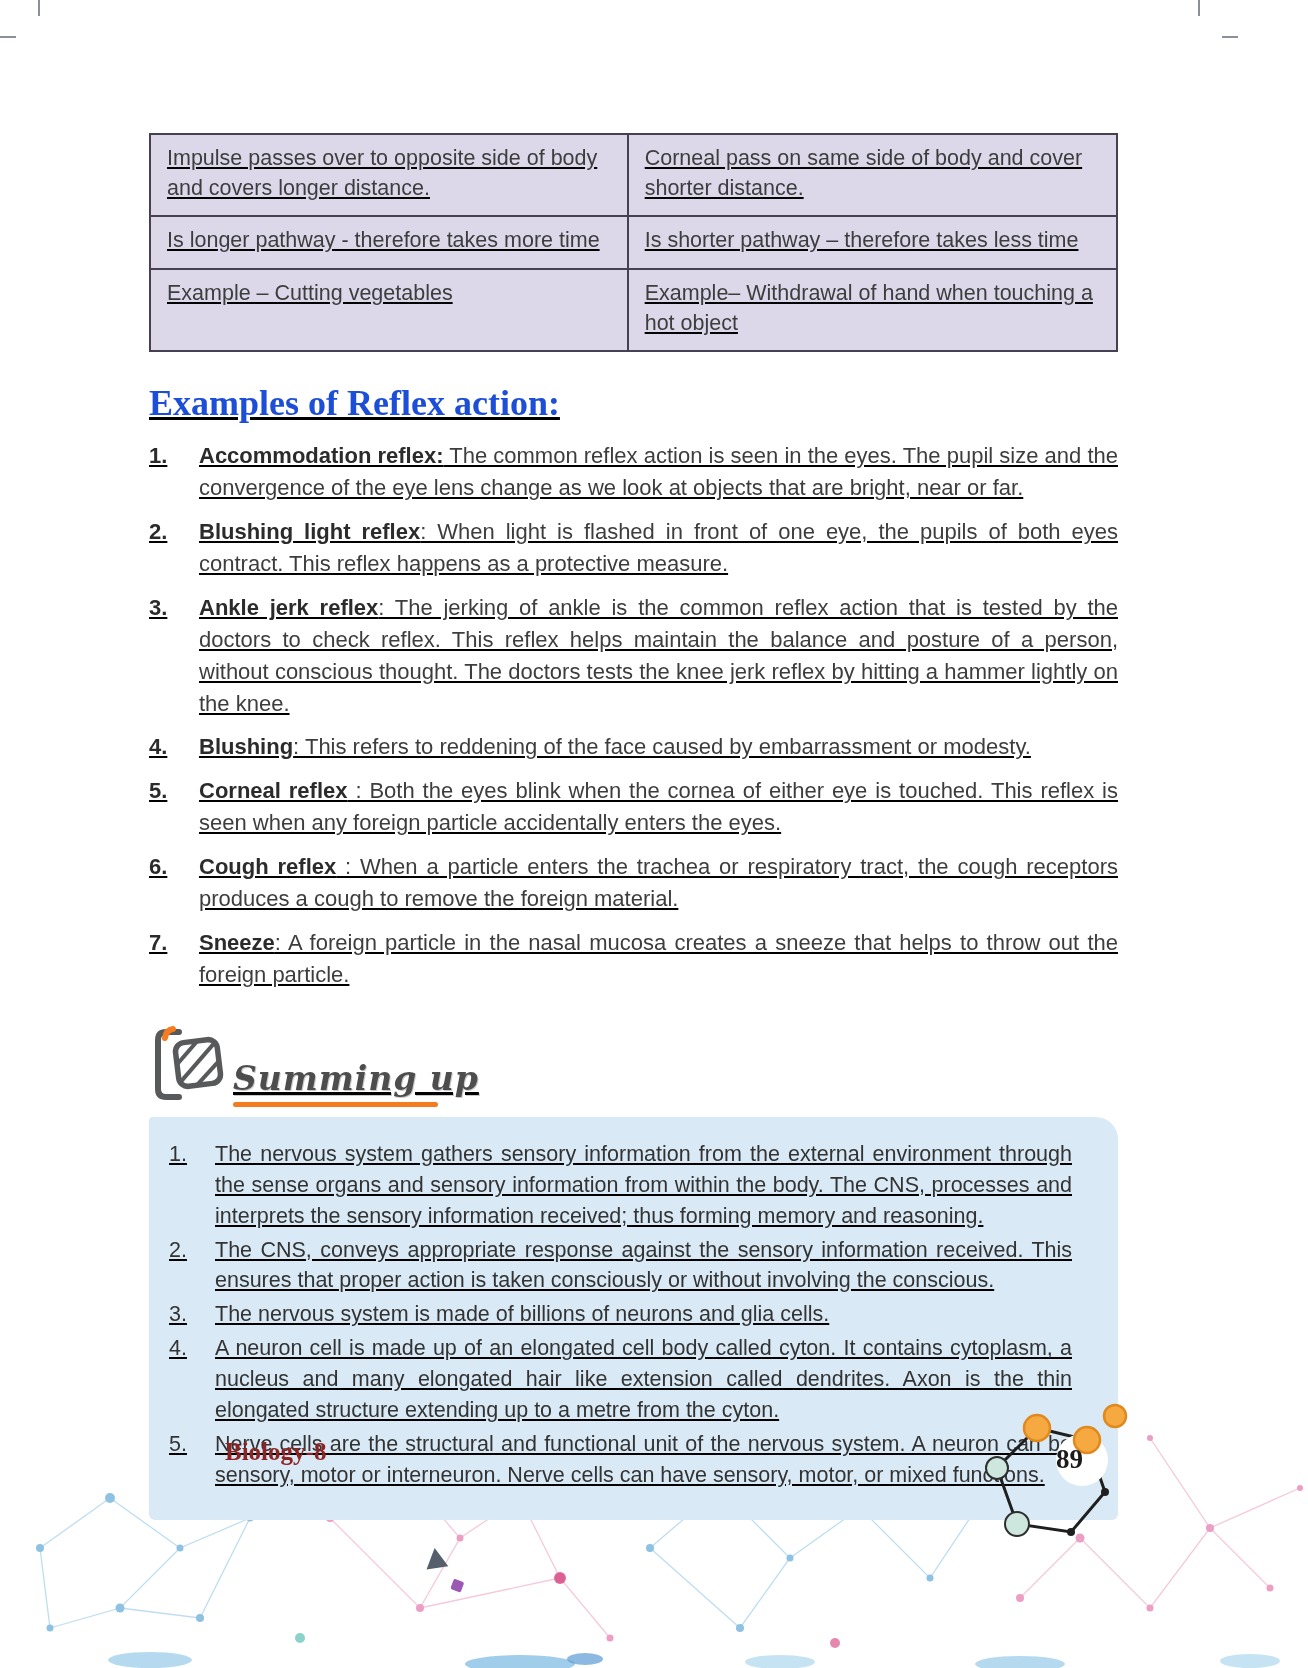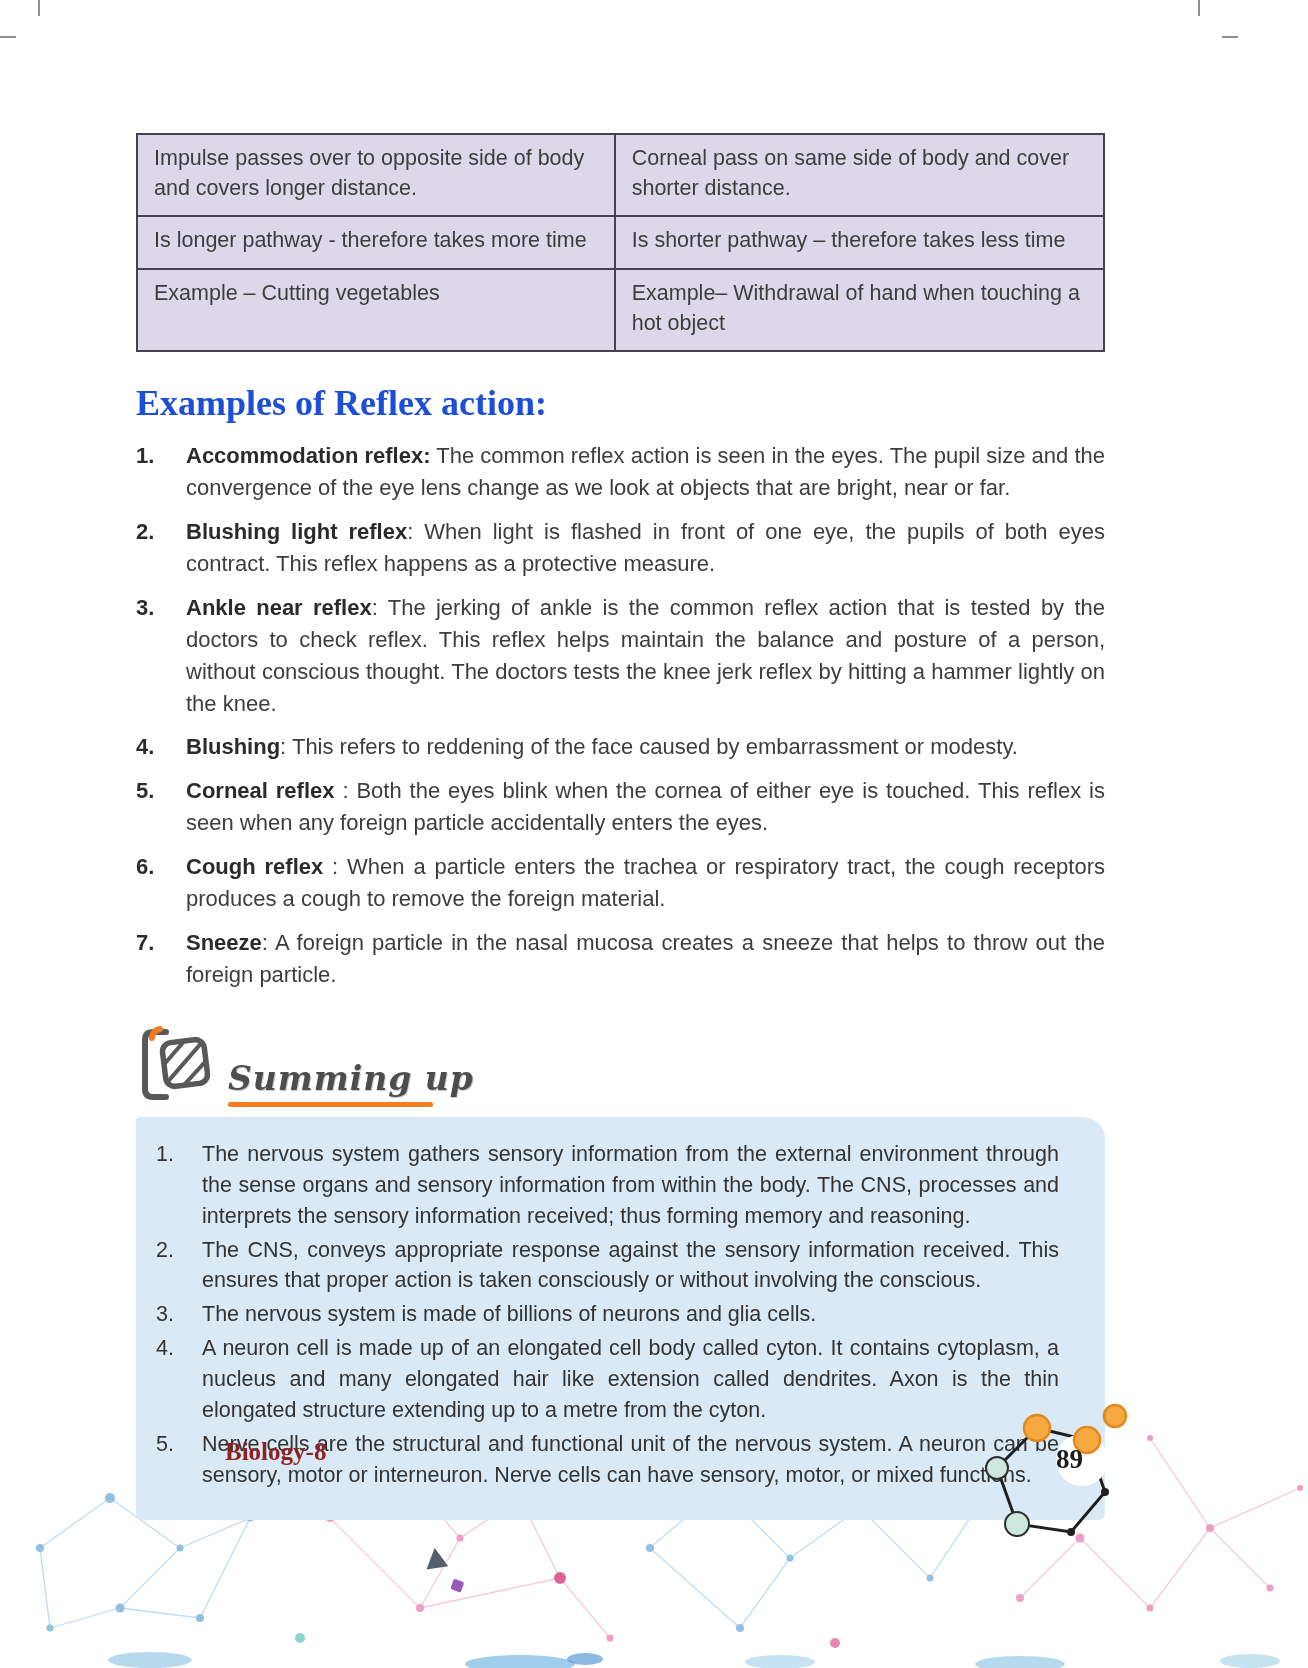--- a/index.html
+++ b/index.html
@@ -13,21 +13,21 @@
     font-family: "Liberation Sans", sans-serif;
     margin: 0 auto;
   }
   
   .crop { position:absolute; background:#8a8f98; }
   .crop.tl-v { left:38px; top:0; width:2px; height:16px; }
   .crop.tl-h { left:0; top:36px; width:16px; height:2px; }
   .crop.tr-v { right:108px; top:0; width:2px; height:16px; }
   .crop.tr-h { right:70px; top:36px; width:16px; height:2px; }
 
-  .content { position:absolute; left:136px; top:133px; width:969px; }
+  .content { position:absolute; left:149px; top:133px; width:969px;text-decoration:underline; }
 
   table.cmp { width:100%; border-collapse:collapse; }
   table.cmp td {
     border:2px solid #474050;
     background:#dcd8ea;
     padding:9px 16px 12px 16px;
     font-size:21.5px;
     line-height:1.38;
     color:#3d3d3d;
     vertical-align:top;
@@ -42,21 +42,21 @@
     font-weight:bold;
   }
 
   .li { display:flex; margin-bottom:12px; font-size:22px; line-height:1.45; color:#3d3d3d; }
   .li .num { flex:0 0 50px; font-weight:bold; color:#2b2b2b; }
   .li .txt { flex:1; text-align:justify; margin:0; }
   .li .txt b { color:#2b2b2b; }
 
   .sum-head { display:flex; align-items:flex-end; margin-top:34px; position:relative; z-index:2; }
   .sum-icon-wrap { width:84px; flex:0 0 84px; }
-  .sum-title-wrap { margin-left:8px; padding-bottom:8px; }
+  .sum-title-wrap { margin-left:0; padding-bottom:8px; }
   .sum-title {
     font-family:"DejaVu Serif", serif;
     font-style:italic;
     font-weight:bold;
     font-size:33px;
     color:#4d4d4d;
     letter-spacing:1px;
     text-shadow:1px 1px 0 #c9c9c9;
   }
   .sum-underline { height:5px; background:#f47b20; border-radius:3px; margin-top:4px; width:205px; }
@@ -194,21 +194,21 @@
       <div class="li">
         <span class="num">1.</span>
         <p class="txt"><b>Accommodation reflex:</b><span> The common reflex action is seen in the eyes. The pupil size and the convergence of the eye lens change as we look at objects that are bright, near or far.</span></p>
       </div>
       <div class="li">
         <span class="num">2.</span>
         <p class="txt"><b>Blushing light reflex</b><span>:  When light is flashed in front of one eye, the pupils of both eyes contract. This reflex happens as a protective measure.</span></p>
       </div>
       <div class="li">
         <span class="num">3.</span>
-        <p class="txt"><b>Ankle near reflex</b><span>: The jerking of ankle is the common reflex action that is tested by the doctors to check reflex. This reflex helps maintain the balance and posture of a person, without conscious thought. The doctors tests the knee jerk reflex by hitting a hammer lightly on the knee.</span></p>
+        <p class="txt"><b>Ankle jerk reflex</b><span>: The jerking of ankle is the common reflex action that is tested by the doctors to check reflex. This reflex helps maintain the balance and posture of a person, without conscious thought. The doctors tests the knee jerk reflex by hitting a hammer lightly on the knee.</span></p>
       </div>
       <div class="li">
         <span class="num">4.</span>
         <p class="txt"><b>Blushing</b><span>: This refers to reddening of the face caused by embarrassment or modesty.</span></p>
       </div>
       <div class="li">
         <span class="num">5.</span>
         <p class="txt"><b>Corneal reflex</b><span> : Both the eyes blink when the cornea of either eye is touched. This reflex is seen when any foreign particle accidentally enters the eyes.</span></p>
       </div>
       <div class="li">

